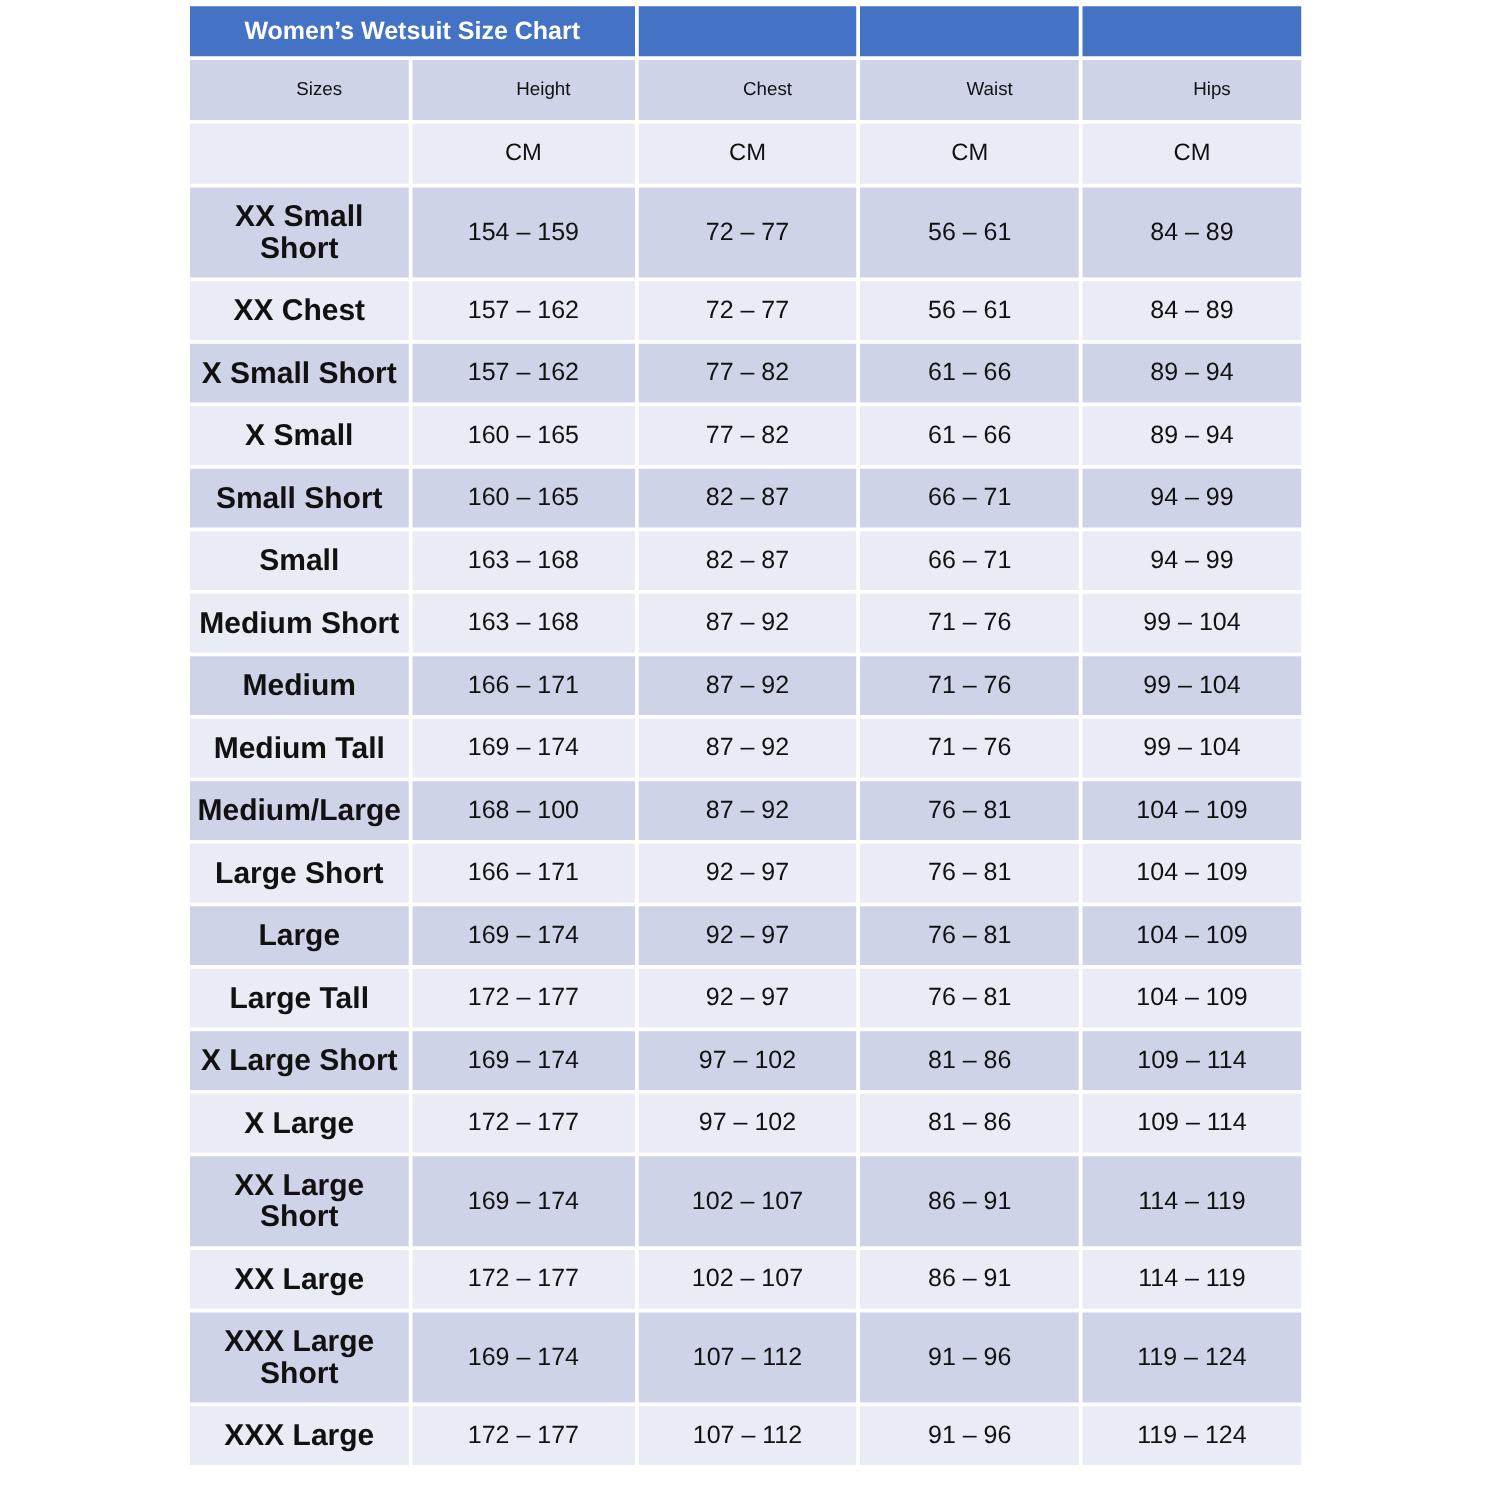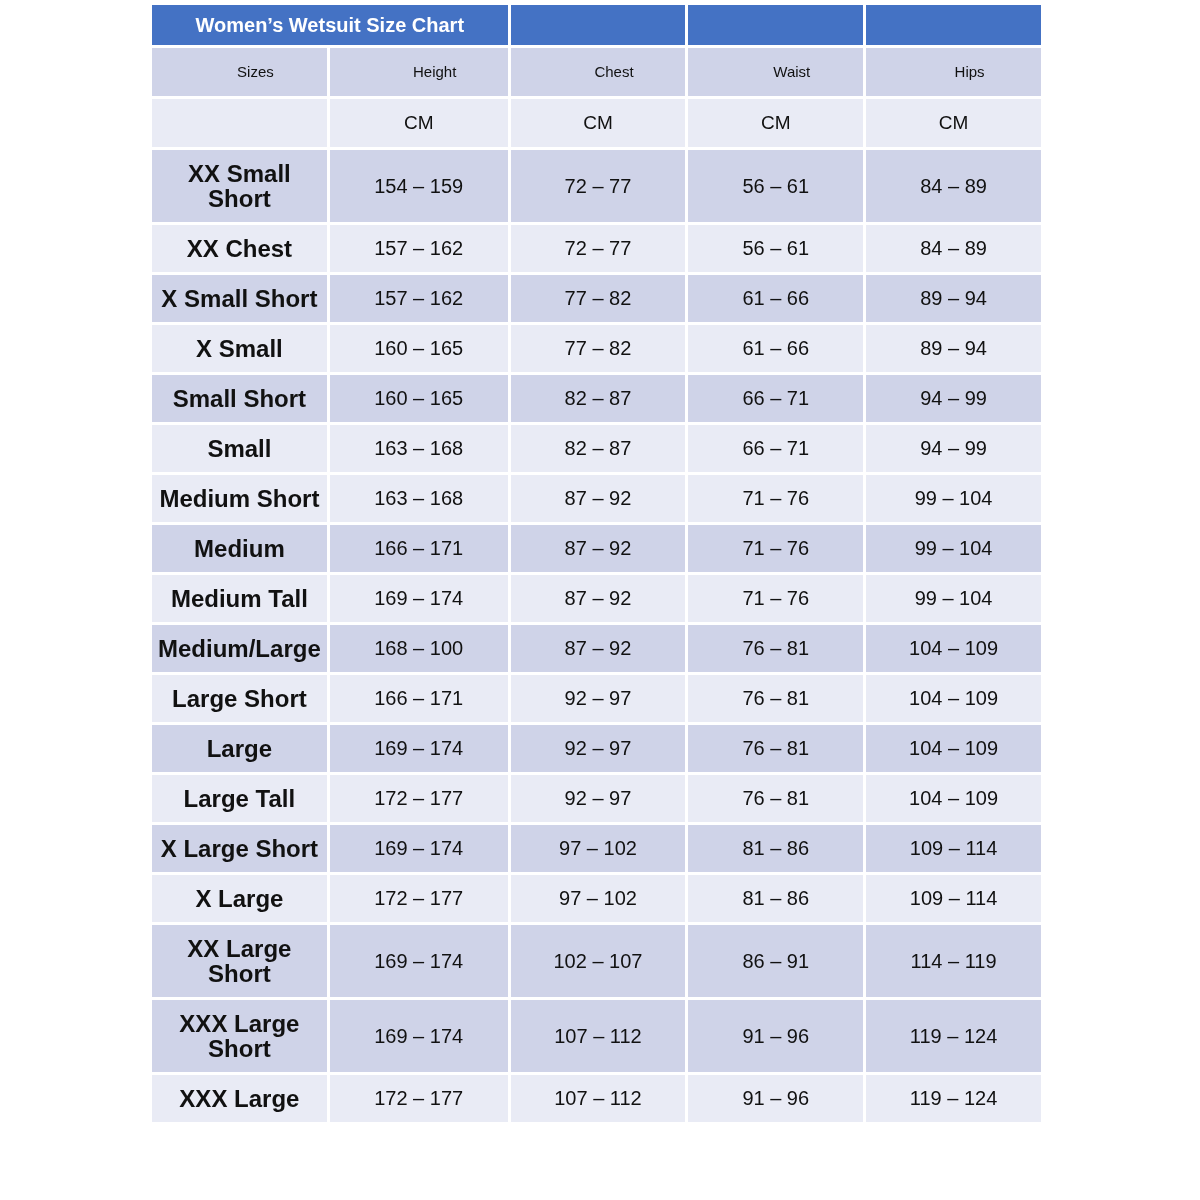--- a/index.html
+++ b/index.html
@@ -197,20 +197,27 @@
           <td>81 – 86</td>
           <td>109 – 114</td>
         </tr>
         <tr class="band-dark">
           <td class="size-col">XX Large Short</td>
           <td>169 – 174</td>
           <td>102 – 107</td>
           <td>86 – 91</td>
           <td>114 – 119</td>
         </tr>
+        <tr class="band-light">
+          <td class="size-col">XX Large</td>
+          <td>172 – 177</td>
+          <td>102 – 107</td>
+          <td>86 – 91</td>
+          <td>114 – 119</td>
+        </tr>
         <tr class="band-dark">
           <td class="size-col">XXX Large
 Short</td>
           <td>169 – 174</td>
           <td>107 – 112</td>
           <td>91 – 96</td>
           <td>119 – 124</td>
         </tr>
         <tr class="band-light">
           <td class="size-col">XXX Large</td>

